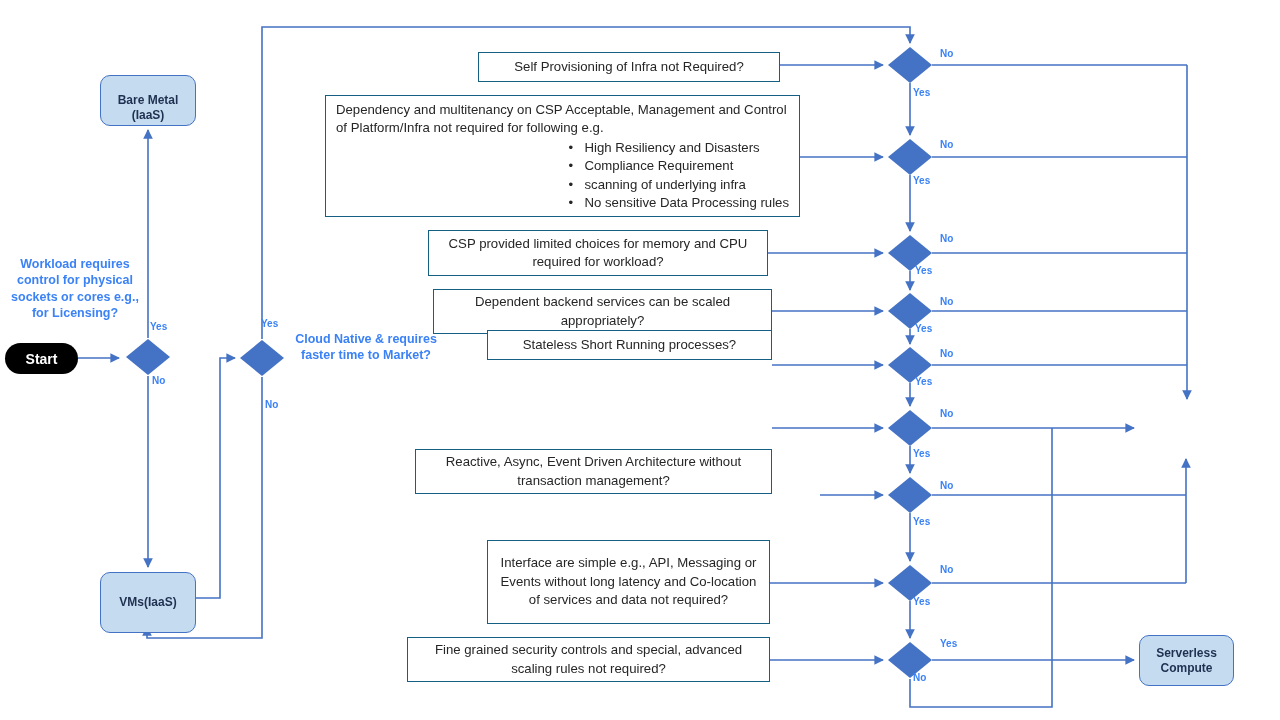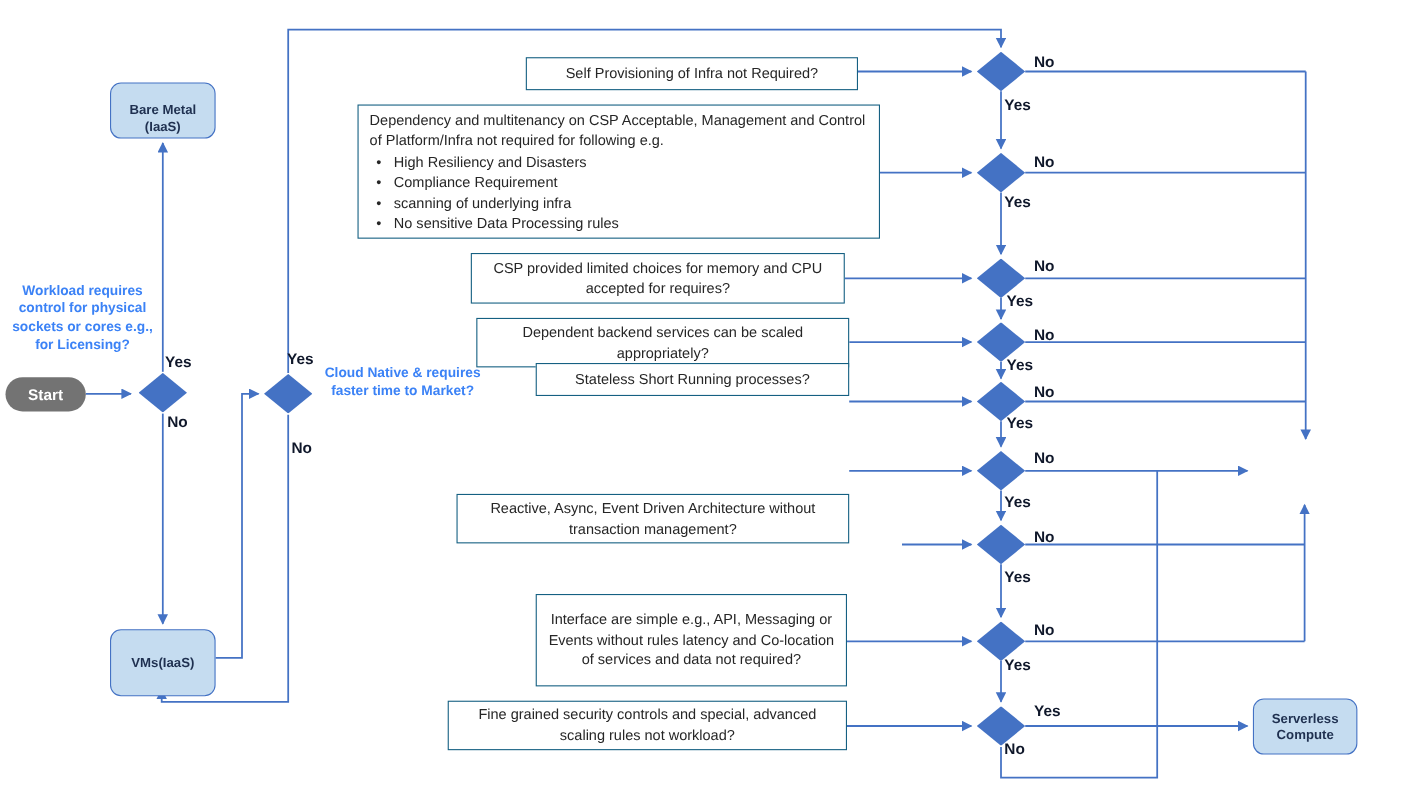--- a/index.html
+++ b/index.html
@@ -9,38 +9,38 @@
   }
   #wires{position:absolute;left:0;top:0;width:1280px;height:720px;z-index:0;}
   .node{
     position:absolute;box-sizing:border-box;z-index:2;
     background:#c5dcf0;border:1.6px solid #4472c4;border-radius:10px;
     display:flex;align-items:center;justify-content:center;text-align:center;
     font-weight:bold;font-size:12px;color:#1f3050;line-height:1.25;padding:2px 6px;
   }
   .pill{
     position:absolute;box-sizing:border-box;z-index:2;
-    background:#737373;border-radius:16px;color:#fff;font-weight:bold;font-size:14px;
+    background:#000000;border-radius:16px;color:#fff;font-weight:bold;font-size:14px;
     display:flex;align-items:center;justify-content:center;
   }
   .diamond{
     position:absolute;width:44px;height:36px;z-index:2;background:#4472c4;
     clip-path:polygon(50% 0,100% 50%,50% 100%,0 50%);
   }
   .qbox{
     position:absolute;box-sizing:border-box;z-index:2;background:#ffffff;
     border:1.4px solid #156082;color:#262626;font-size:13.2px;line-height:1.4;
     display:flex;align-items:center;justify-content:center;text-align:center;
     padding:14px 8px;
   }
   .qbox.left{align-items:flex-start;justify-content:flex-start;text-align:left;flex-direction:column;padding:5px 10px;}
   .qbox ul{margin:1px 0 0 0;padding:0;list-style:none;}
   .qbox li{padding-left:22px;position:relative;}
   .qbox li::before{content:"\2022";position:absolute;left:6px;}
-  .blabel{position:absolute;z-index:3;font-weight:bold;font-size:14px;color:#0f172a;}
+  .blabel{position:absolute;z-index:3;font-weight:bold;font-size:10px;color:#3b82f6;}
   .qlabel{
     position:absolute;z-index:2;font-weight:bold;font-size:12.5px;color:#3b82f6;
     text-align:center;line-height:1.3;
   }
 </style>
 </head>
 <body>
 
 <div id="canvas">
 
@@ -128,53 +128,53 @@
   <div class="diamond" style="left:888px;top:565px;"></div>
   <div class="diamond" style="left:888px;top:642px;"></div>
 
   <div class="qlabel" style="left:8px;top:256px;width:134px;">Workload requires control for physical sockets or cores e.g., for Licensing?</div>
   <div class="qlabel" style="left:282px;top:331px;width:168px;">Cloud Native &amp; requires faster time to Market?</div>
 
   <div class="qbox" style="left:478px;top:52px;width:302px;height:28px;">
     <span>Self Provisioning of Infra not Required?</span>
   </div>
 
-  <div class="qbox left" style="left:325px;top:95px;width:475px;height:122px;">
+  <div class="qbox left" style="left:325px;top:95px;width:475px;height:122px;align-items:flex-end;">
     <span>Dependency and multitenancy on CSP Acceptable, Management and Control of Platform/Infra not required for following e.g.</span>
     <ul>
       <li>High Resiliency and Disasters</li>
       <li>Compliance Requirement</li>
       <li>scanning of underlying infra</li>
       <li>No sensitive Data Processing rules</li>
     </ul>
   </div>
 
   <div class="qbox" style="left:428px;top:230px;width:340px;height:46px;">
-    <span>CSP provided limited choices for memory and CPU accepted for requires?</span>
+    <span>CSP provided limited choices for memory and CPU required for workload?</span>
   </div>
 
   <div class="qbox" style="left:433px;top:289px;width:339px;height:45px;">
     <span>Dependent backend services can be scaled appropriately?</span>
   </div>
 
   <div class="qbox" style="left:487px;top:330px;width:285px;height:27px;">
     <span>Stateless Short Running processes?</span>
   </div>
 
   <div class="qbox" style="left:415px;top:405px;width:357px;height:45px;margin-top:44px;">
     <span>Reactive, Async, Event Driven Architecture without transaction management?</span>
   </div>
 
 
   <div class="qbox" style="left:487px;top:540px;width:283px;height:84px;">
-    <span>Interface are simple e.g., API, Messaging or Events without rules latency and Co-location of services and data not required?</span>
+    <span>Interface are simple e.g., API, Messaging or Events without long latency and Co-location of services and data not required?</span>
   </div>
 
   <div class="qbox" style="left:407px;top:637px;width:363px;height:45px;">
-    <span>Fine grained security controls and special, advanced scaling rules not workload?</span>
+    <span>Fine grained security controls and special, advanced scaling rules not required?</span>
   </div>
 
   <div class="blabel" style="left:150px;top:321px;">Yes</div>
   <div class="blabel" style="left:152px;top:375px;">No</div>
 
   <div class="blabel" style="left:261px;top:318px;">Yes</div>
   <div class="blabel" style="left:265px;top:399px;">No</div>
 
   <div class="blabel" style="left:940px;top:48px;">No</div>
   <div class="blabel" style="left:913px;top:87px;">Yes</div>

